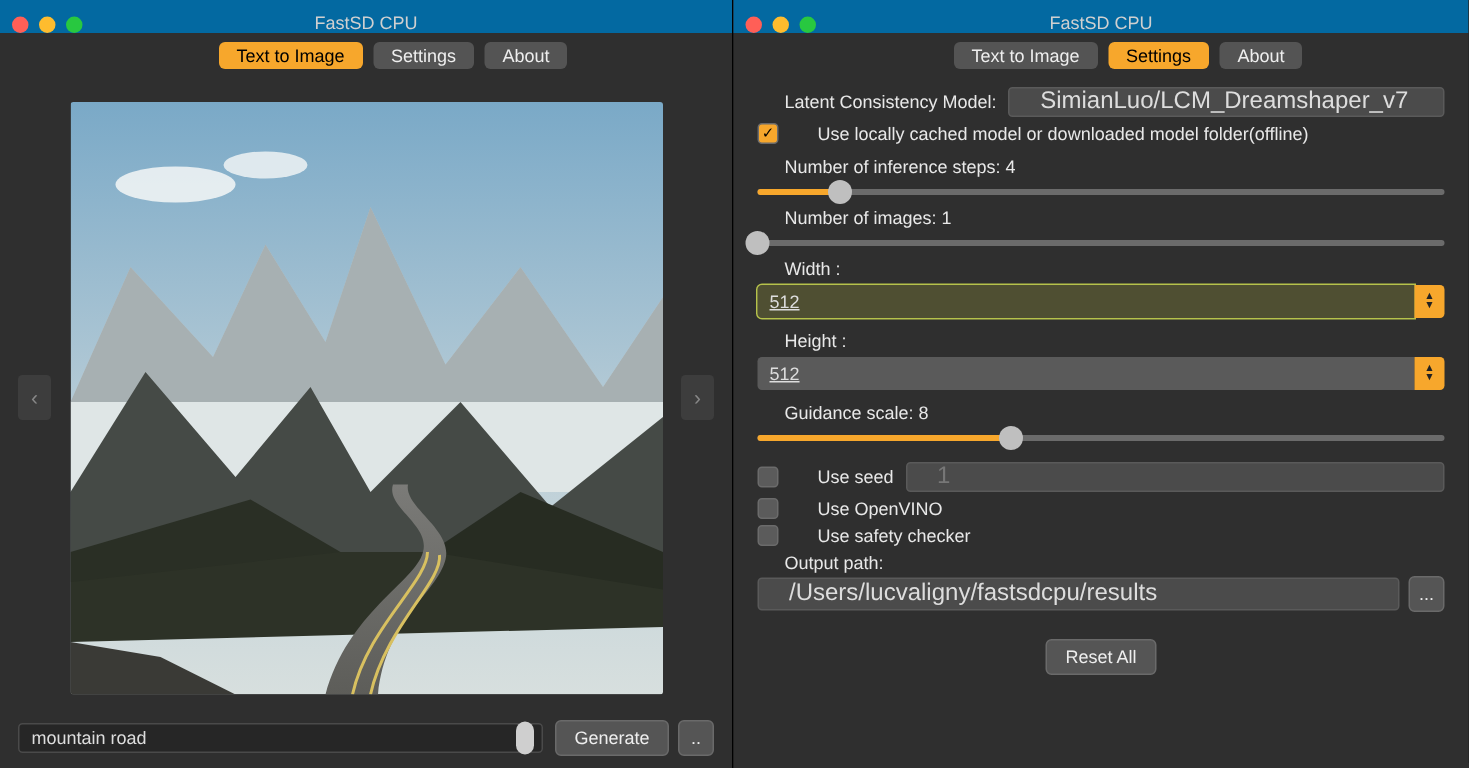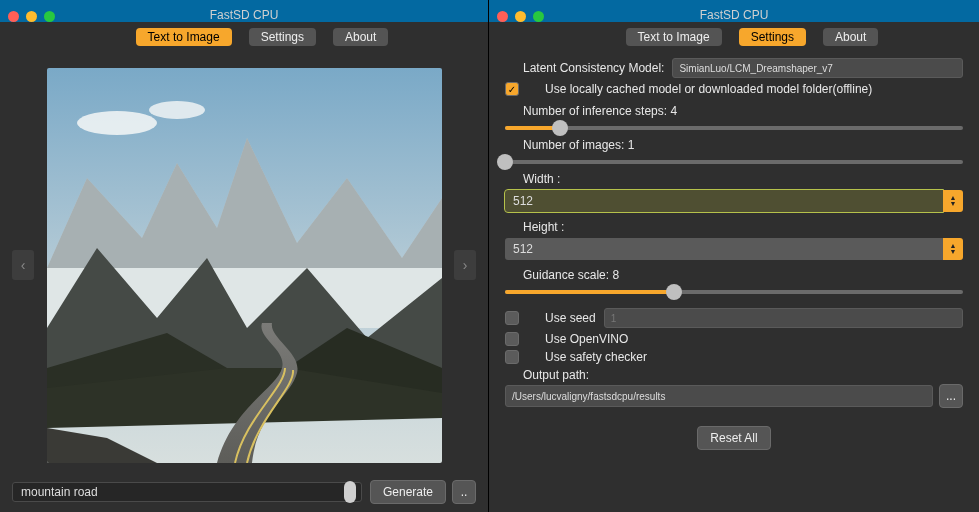--- a/index.html
+++ b/index.html
@@ -37,21 +37,21 @@
   .title {
     position: absolute; left: 0; right: 0; text-align: center;
     font-size: 12px; color: #d0d0d0; pointer-events: none;
   }
 
   .tabs-row {
     height: 22px;
     display: flex;
     justify-content: center;
     align-items: center;
-    gap: 15px;
+    gap: 5px;
     margin-top: 4px;
     padding-left: 36px;
   }
   .tab {
     padding: 2px 12px;
     background: #545454;
     color: #eee;
     font-size: 12px;
     cursor: pointer;
     border-radius: 4px;
@@ -134,22 +134,22 @@
     overflow: hidden;
   }
   .row { display: flex; align-items: center; gap: 8px; margin-bottom: 4px; }
   .label { color: #e8e8e8; margin-left: 18px; }
   .text-input {
     flex: 1; height: 20px;
     background: #4b4b4b;
     border: 1px solid #5a5a5a;
     border-radius: 3px;
     color: #ddd;
-    padding: 0 6px;
-    font-size: 10px;
+    padding: 0 20px;
+    font-size: 16px;
   }
   .checkbox {
     width: 14px; height: 14px;
     border-radius: 3px;
     display: inline-flex; align-items: center; justify-content: center;
     background: #5b5b5b; color: #fff; font-size: 10px;
     border: 1px solid #6b6b6b;
     flex: 0 0 14px;
   }
   .checkbox.checked { background: #f7a72c; color: #000; }
@@ -181,20 +181,21 @@
     height: 22px;
     margin-top: 4px;
   }
   .select-wrap .sel-body {
     position: absolute; left: 0; right: 20px; top: 0; bottom: 0;
     background: #5a5a5a;
     display: flex; align-items: center;
     padding-left: 8px;
     color: #ddd;
     border-radius: 3px 0 0 3px;
+    text-decoration: underline;
   }
   .select-wrap.focused .sel-body {
     background: #4f4f32;
     outline: 1px solid #b6c24b;
   }
   .select-wrap .sel-arrows {
     position: absolute; right: 0; top: 0; bottom: 0;
     width: 20px;
     background: #f7a72c;
     border-radius: 0 3px 3px 0;

